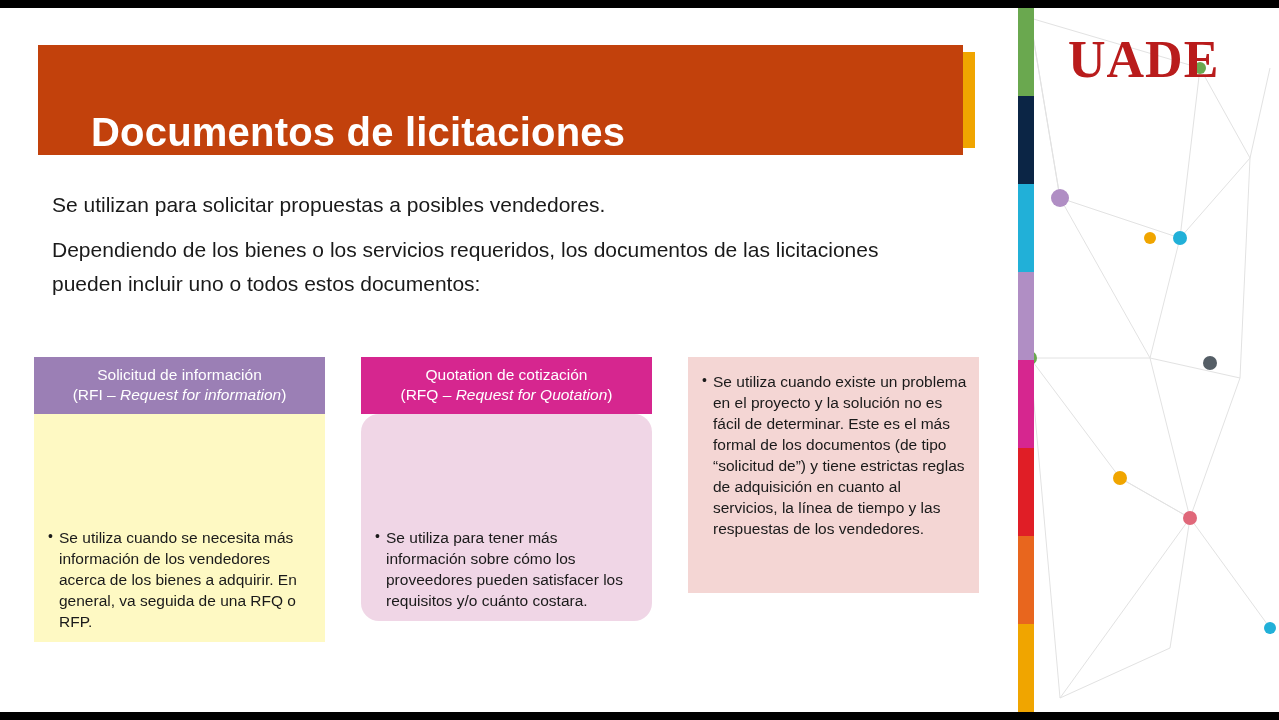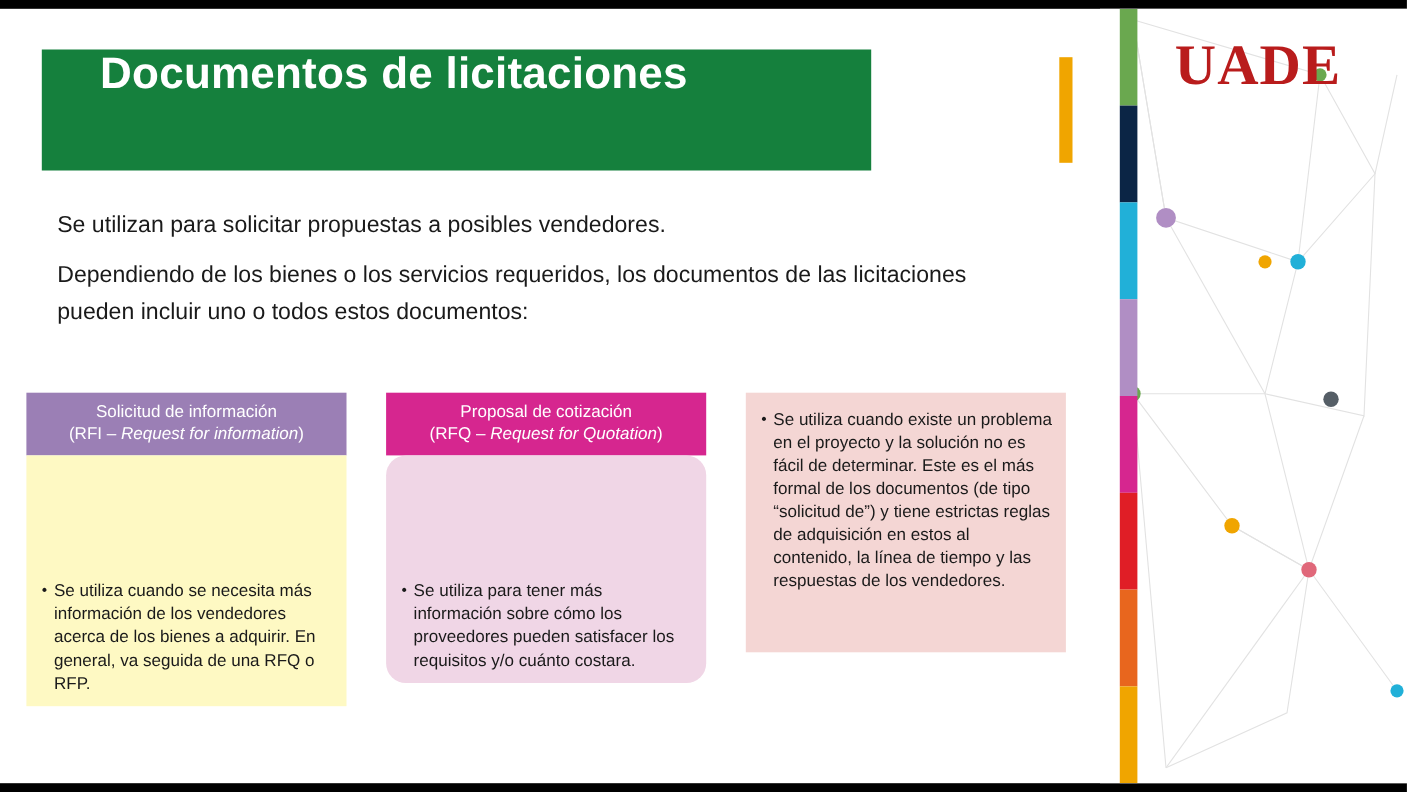--- a/index.html
+++ b/index.html
@@ -46,23 +46,23 @@
     position: absolute; left: 68px; top: 22px;
     font-family: "Liberation Serif", serif;
     font-size: 52px;
     font-weight: bold;
     color: #b91c1c;
     letter-spacing: 1px;
   }
   
   .title-banner {
     position: absolute; left: 38px; top: 45px;
-    width: 754px; height: 110px;
-    background: #15803d;
-    display: flex; align-items: flex-start;
+    width: 925px; height: 110px;
+    background: #c2410c;
+    display: flex; align-items: flex-end;
   }
   .title-text {
     color: #ffffff;
     font-size: 40px;
     font-weight: bold;
     padding-left: 53px;
     letter-spacing: 0.2px;
   }
   .title-accent {
     position: absolute; left: 963px; top: 52px;
@@ -76,21 +76,21 @@
     font-size: 21px;
     color: #1a1a1a;
     line-height: 34px;
     width: 850px;
   }
   .para-1 { top: 188px; }
   .para-2 { top: 233px; }
   
   .cards {
     position: absolute;
-    left: 24px; top: 357px;
+    left: 34px; top: 357px;
     width: 950px; height: 236px;
     display: flex;
     gap: 36px;
   }
   .card {
     width: 291px;
     display: flex; flex-direction: column;
   }
   .card-head {
     padding: 8px 6px 9px 6px;
@@ -148,36 +148,36 @@
       </div>
       <div class="card-body" id="body-0" style="background: #fef9c3;">
         <ul>
             <li>Se utiliza cuando se necesita más información de los vendedores acerca de los bienes a adquirir. En general, va seguida de una RFQ o RFP.</li>
           </ul>
       </div>
     </div>
 
     <div class="card card-2">
       <div class="card-head" id="head-1" style="background: rgb(214, 38, 143);">
-        <div>Proposal de cotización</div>
+        <div>Quotation de cotización</div>
         <div class="abbr">
           <span>(RFQ – </span><i>Request for Quotation</i><span>)</span>
         </div>
       </div>
       <div class="card-body" id="body-1" style="background: rgb(240, 214, 230);">
         <ul>
             <li>Se utiliza para tener más información sobre cómo los proveedores pueden satisfacer los requisitos y/o cuánto costara.</li>
           </ul>
       </div>
     </div>
 
     <div class="card card-3">
       <div class="card-body" id="body-2" style="background: rgb(244, 214, 212);">
         <ul>
-            <li>Se utiliza cuando existe un problema en el proyecto y la solución no es fácil de determinar. Este es el más formal de los documentos (de tipo “solicitud de”) y tiene estrictas reglas de adquisición en estos al contenido, la línea de tiempo y las respuestas de los vendedores.</li>
+            <li>Se utiliza cuando existe un problema en el proyecto y la solución no es fácil de determinar. Este es el más formal de los documentos (de tipo “solicitud de”) y tiene estrictas reglas de adquisición en cuanto al servicios, la línea de tiempo y las respuestas de los vendedores.</li>
           </ul>
       </div>
     </div>
 
   </div>
 
   <div class="right-panel">
     <svg class="net-svg" viewBox="0 0 279 704">
       <g stroke="#e2e2e2" stroke-width="1" fill="none">
         <path d="M30 10 L200 60 L250 150 L180 230 L60 190 Z"></path>

